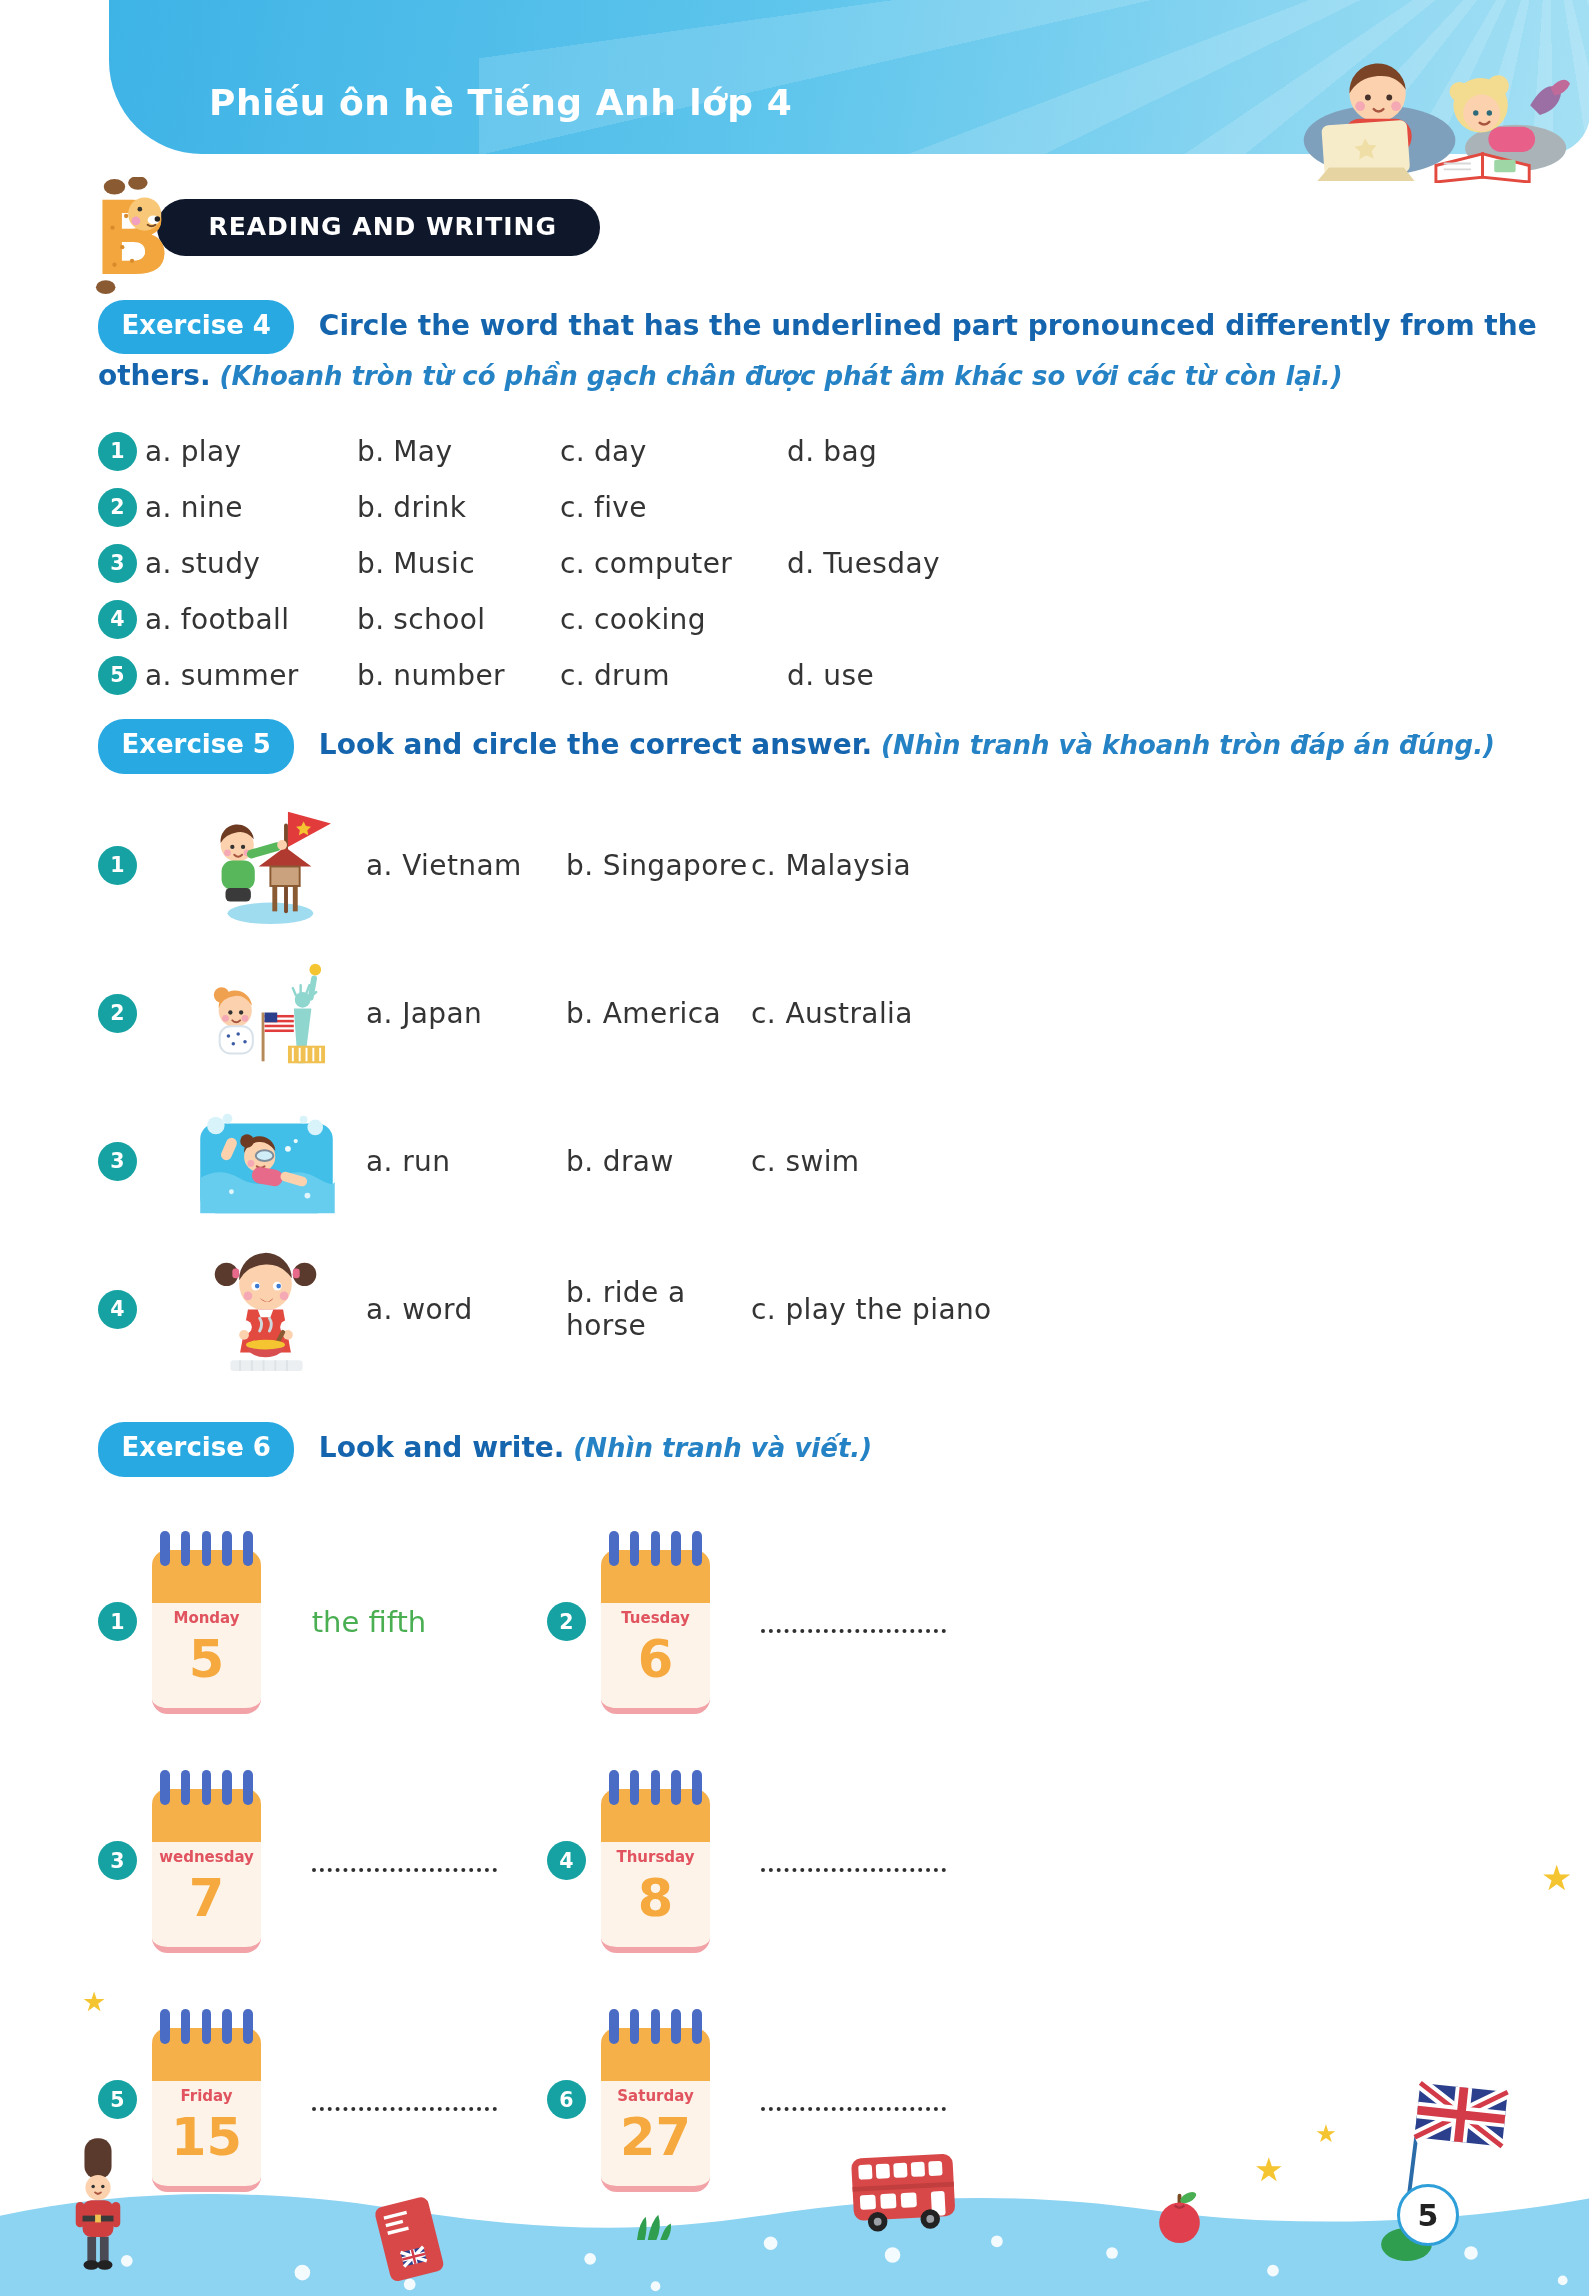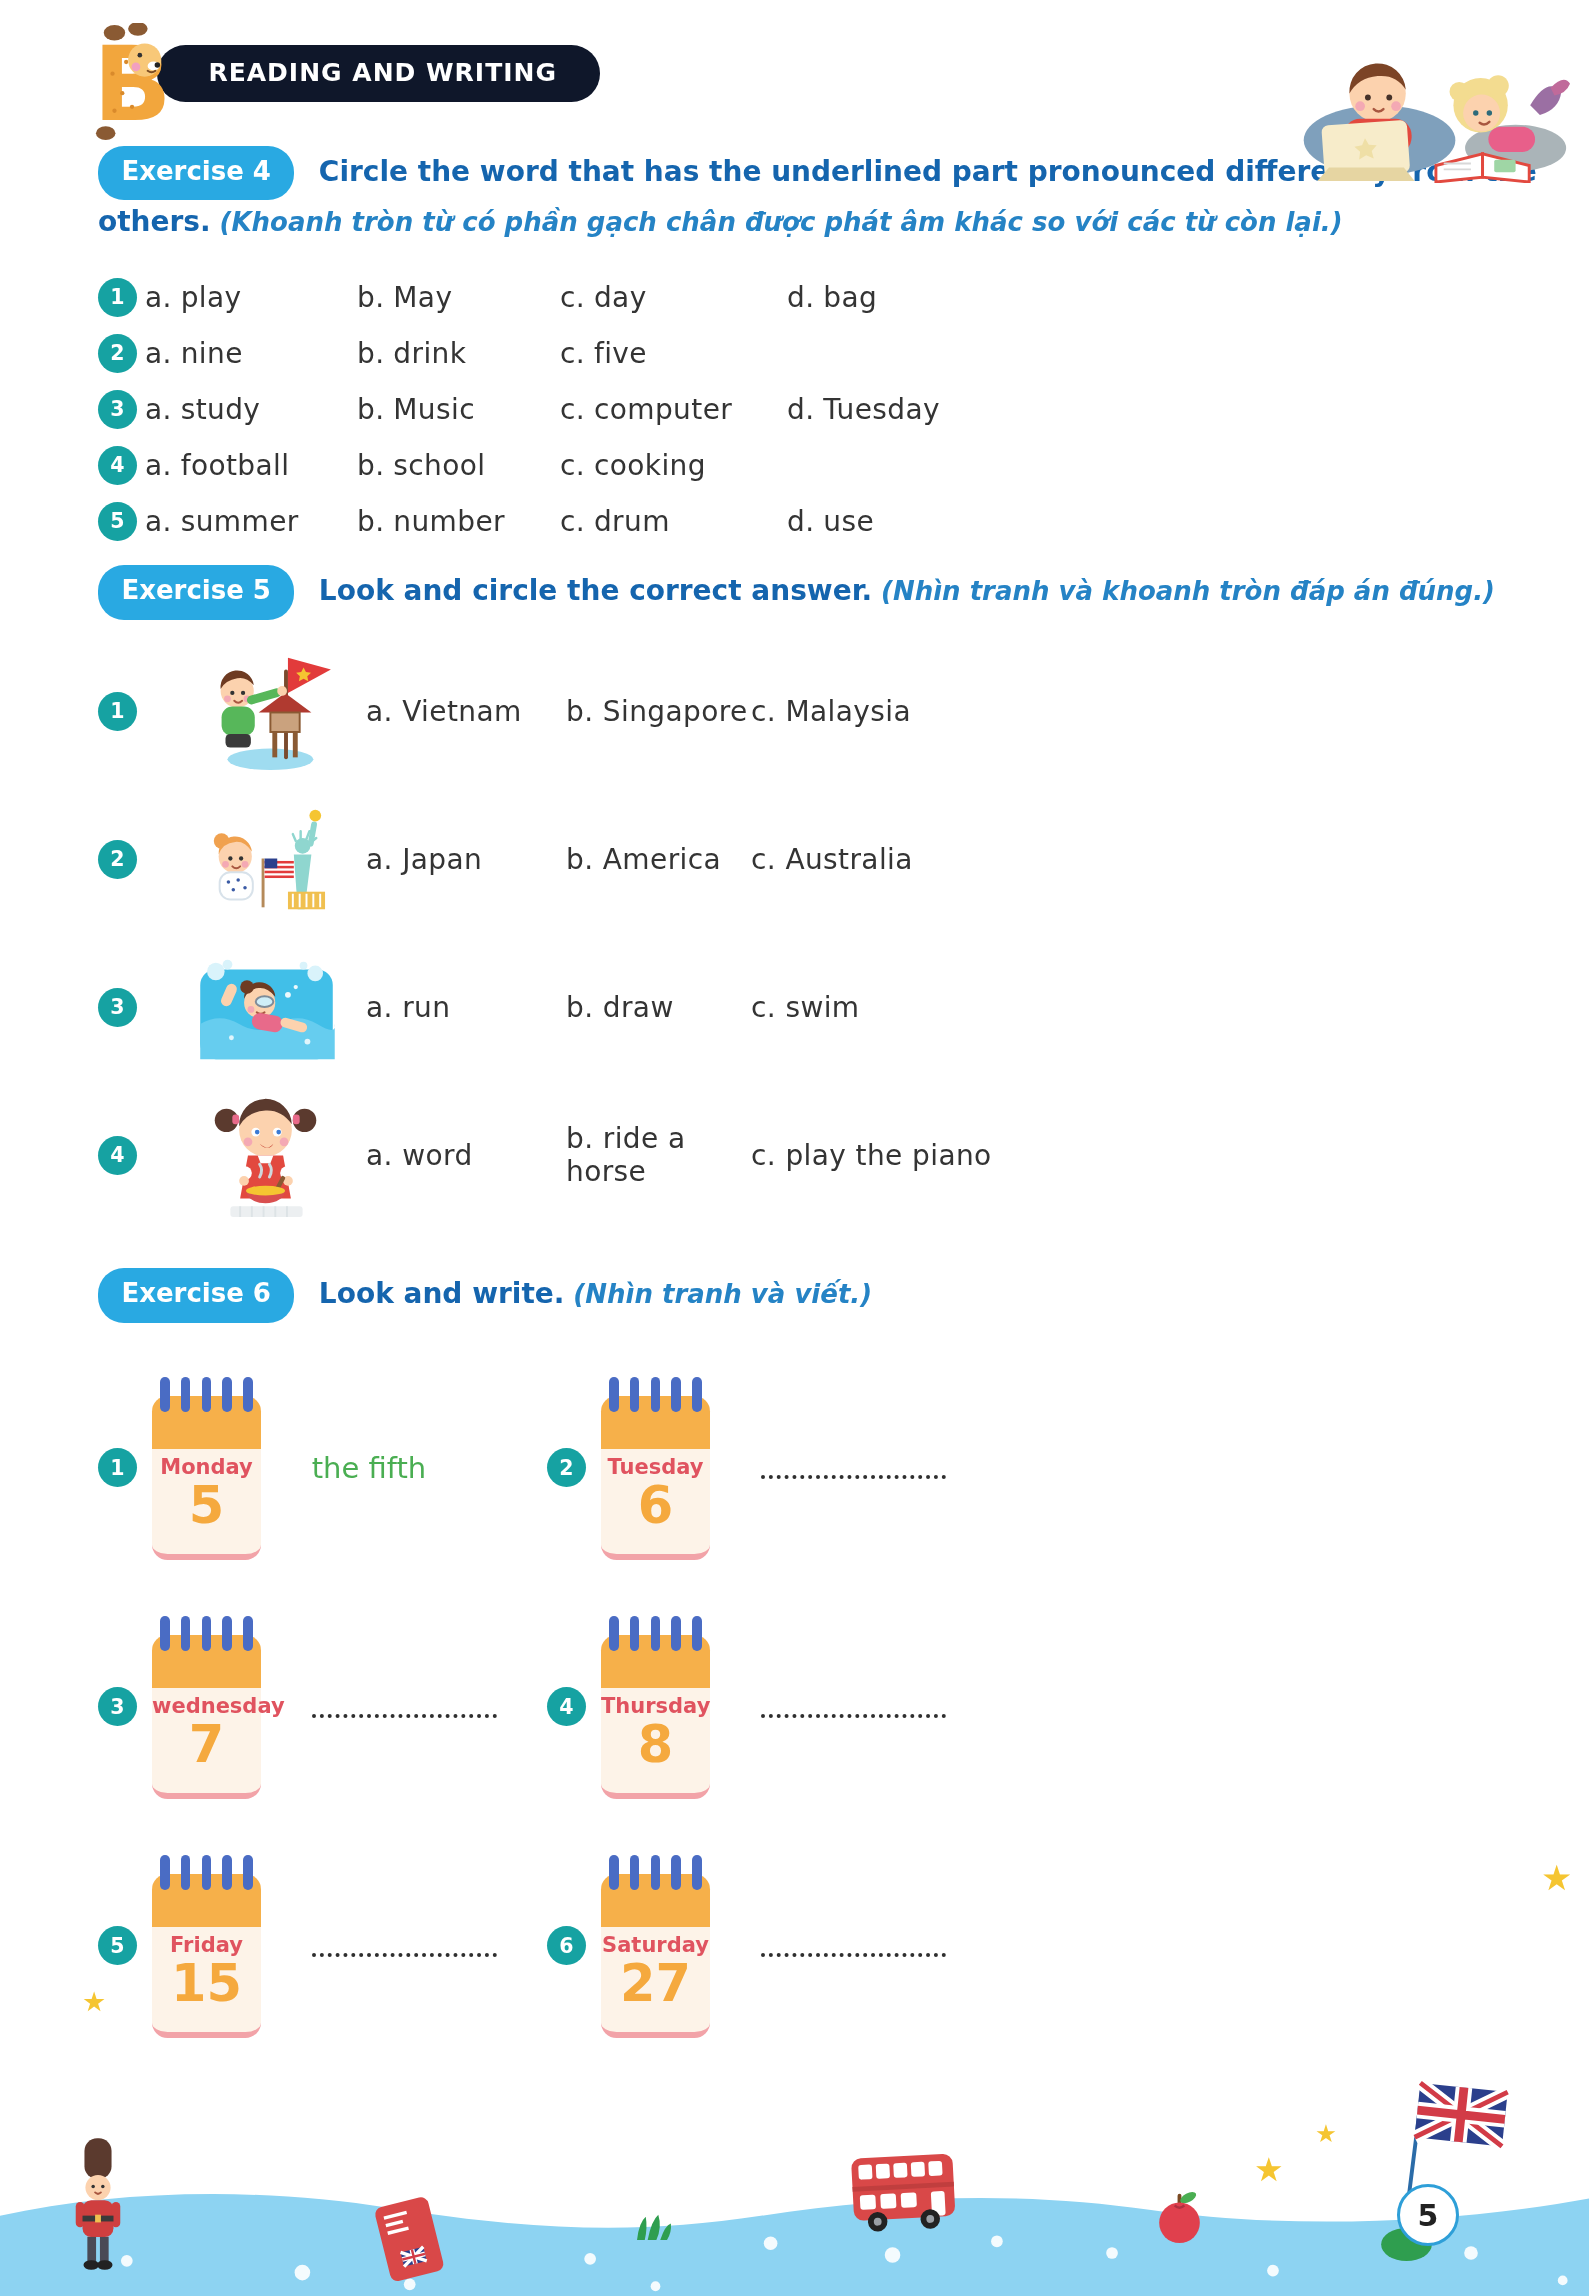--- a/index.html
+++ b/index.html
@@ -56,21 +56,21 @@
   .ex5-img{display:flex;justify-content:center;align-items:center;}
   .ex5-opt{font-size:28px;color:#343434;letter-spacing:0.4px;}
   
   .ex6-rows{margin:25px 39px 0 98px;}
   .ex6-row{display:grid;grid-template-columns:54px 146px 249px 54px 146px 1fr;align-items:center;height:239px;}
   .calendar{position:relative;width:109px;height:164px;background:#fdf3e8;border-radius:15.6px;
     border-bottom:6.8px solid #f2a3a8;margin-top:21.5px;}
   .cal-band{position:absolute;top:0;left:0;right:0;height:53px;background:#f6b04a;border-radius:15.6px 15.6px 0 0;}
   .cal-pins{position:absolute;top:-19.5px;left:7.8px;right:7.8px;display:flex;justify-content:space-between;z-index:2;}
   .cal-pins i{width:9.8px;height:35px;background:#4a6cc4;border-radius:4.9px;}
-  .cal-day{position:absolute;top:59px;width:100%;text-align:center;color:#e0535f;font-weight:800;font-size:21px;}
+  .cal-day{position:absolute;top:59px;width:100%;text-align:center;color:#e0535f;font-weight:800;font-size:15px;}
   .cal-date{position:absolute;top:80px;width:100%;text-align:center;color:#f5a93e;font-weight:800;font-size:51px;}
   .answer{font-size:29px;color:#4aae52;margin-left:13.7px;font-weight:500;}
   .dotline{display:inline-block;width:185px;height:23.4px;border-bottom:4.4px dotted #2f2f2f;margin-left:13.7px;}
   
   .star{position:absolute;color:#f5c531;line-height:1;}
   
   .footer{position:absolute;left:0;right:0;bottom:0;height:210px;}
   .wave{position:absolute;left:0;bottom:0;width:100%;height:132px;}
   .deco{position:absolute;}
   .page-badge{
@@ -79,20 +79,23 @@
     font-size:30px;font-weight:700;color:#222;z-index:3;
   }
   .badge-blob{position:absolute;left:1377px;bottom:35px;z-index:2;}
   .flag-marker{position:absolute;left:1393px;bottom:96px;z-index:1;}
 </style>
 </head>
 <body>
 
 <div class="page">
 
+  <div class="banner">
+    <div class="banner-title">Phiếu ôn hè Tiếng Anh lớp 4</div>
+  </div>
   <svg class="kids" viewBox="0 0 310 142">
     <ellipse cx="100" cy="98" rx="78" ry="36" fill="#7fa0bc"></ellipse>
     <circle cx="98" cy="50" r="29" fill="#fcd2ae"></circle>
     <path d="M69 50 a29 29 0 0 1 58 -4 q-10 -16 -29 -14 q-20 2 -29 18Z" fill="#7c4426"></path>
     <circle cx="88" cy="54" r="3" fill="#46322a"></circle>
       <circle cx="110" cy="54" r="3" fill="#46322a"></circle>
     <circle cx="80" cy="63" r="5" fill="#f4a9b4"></circle>
       <circle cx="117" cy="63" r="5" fill="#f4a9b4"></circle>
     <path d="M94 66 q5 5 10 0" stroke="#a8563f" stroke-width="2.5" fill="none" stroke-linecap="round"></path>
     <rect x="63" y="76" width="70" height="36" rx="17" fill="#e2493f"></rect>

